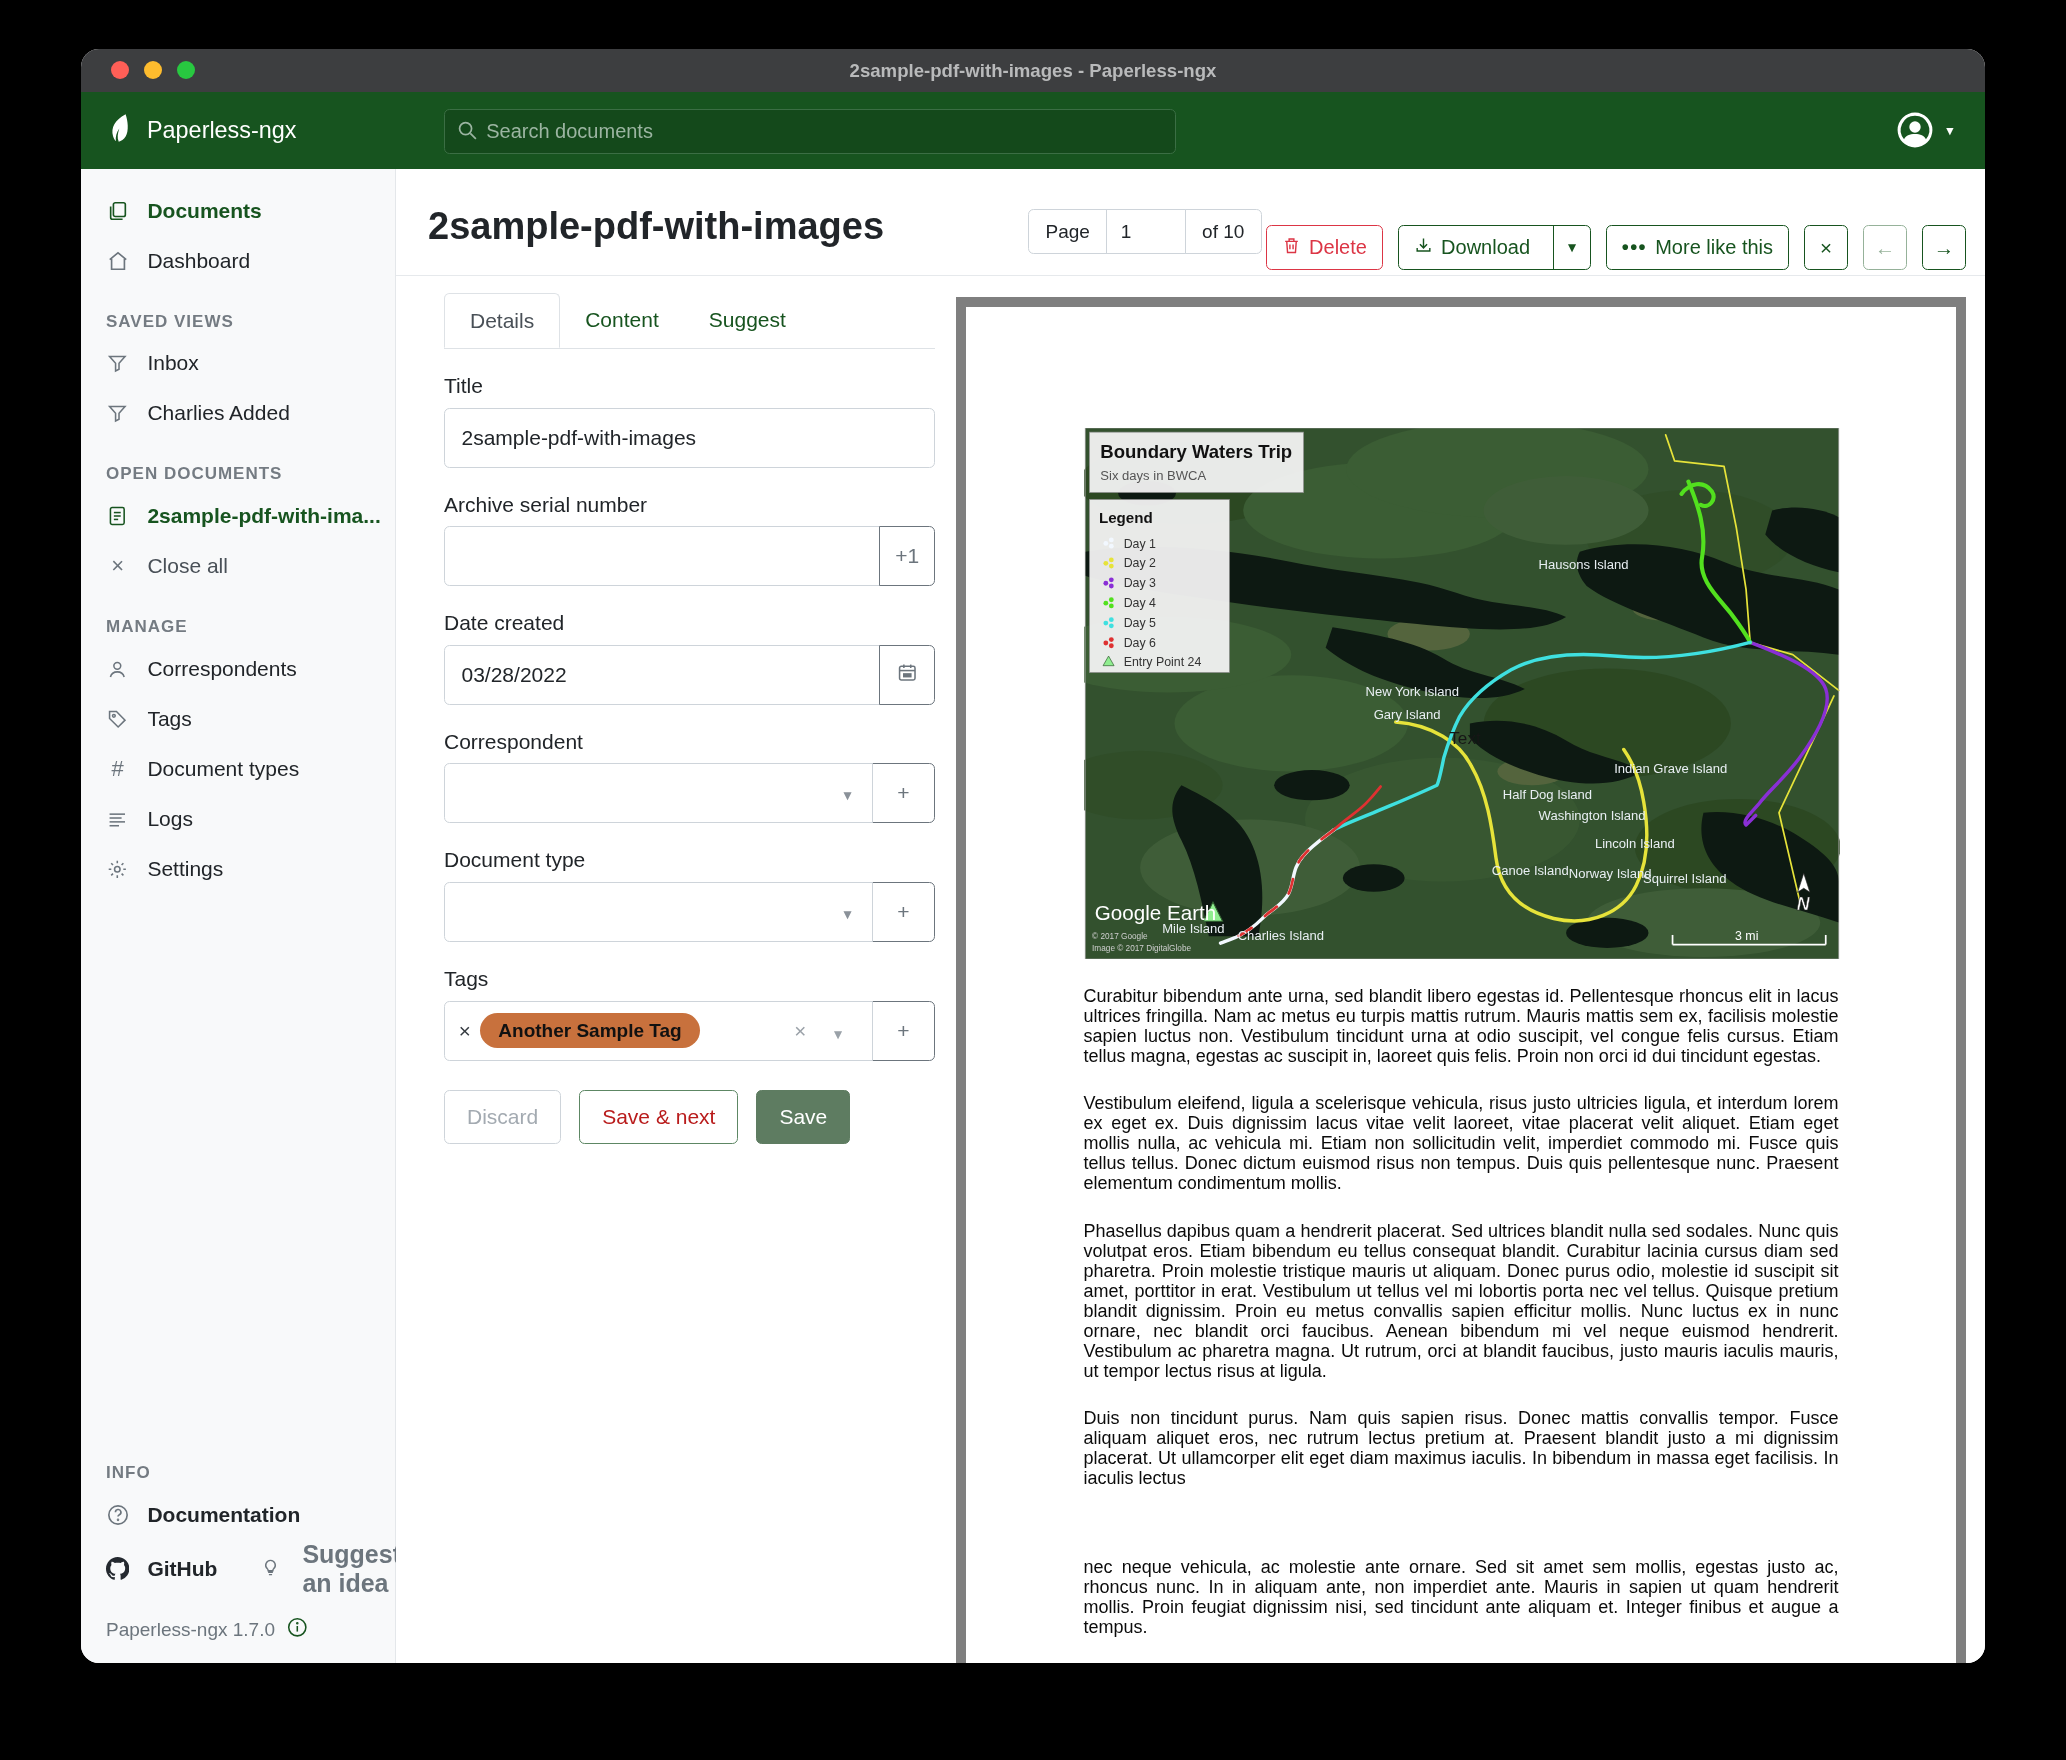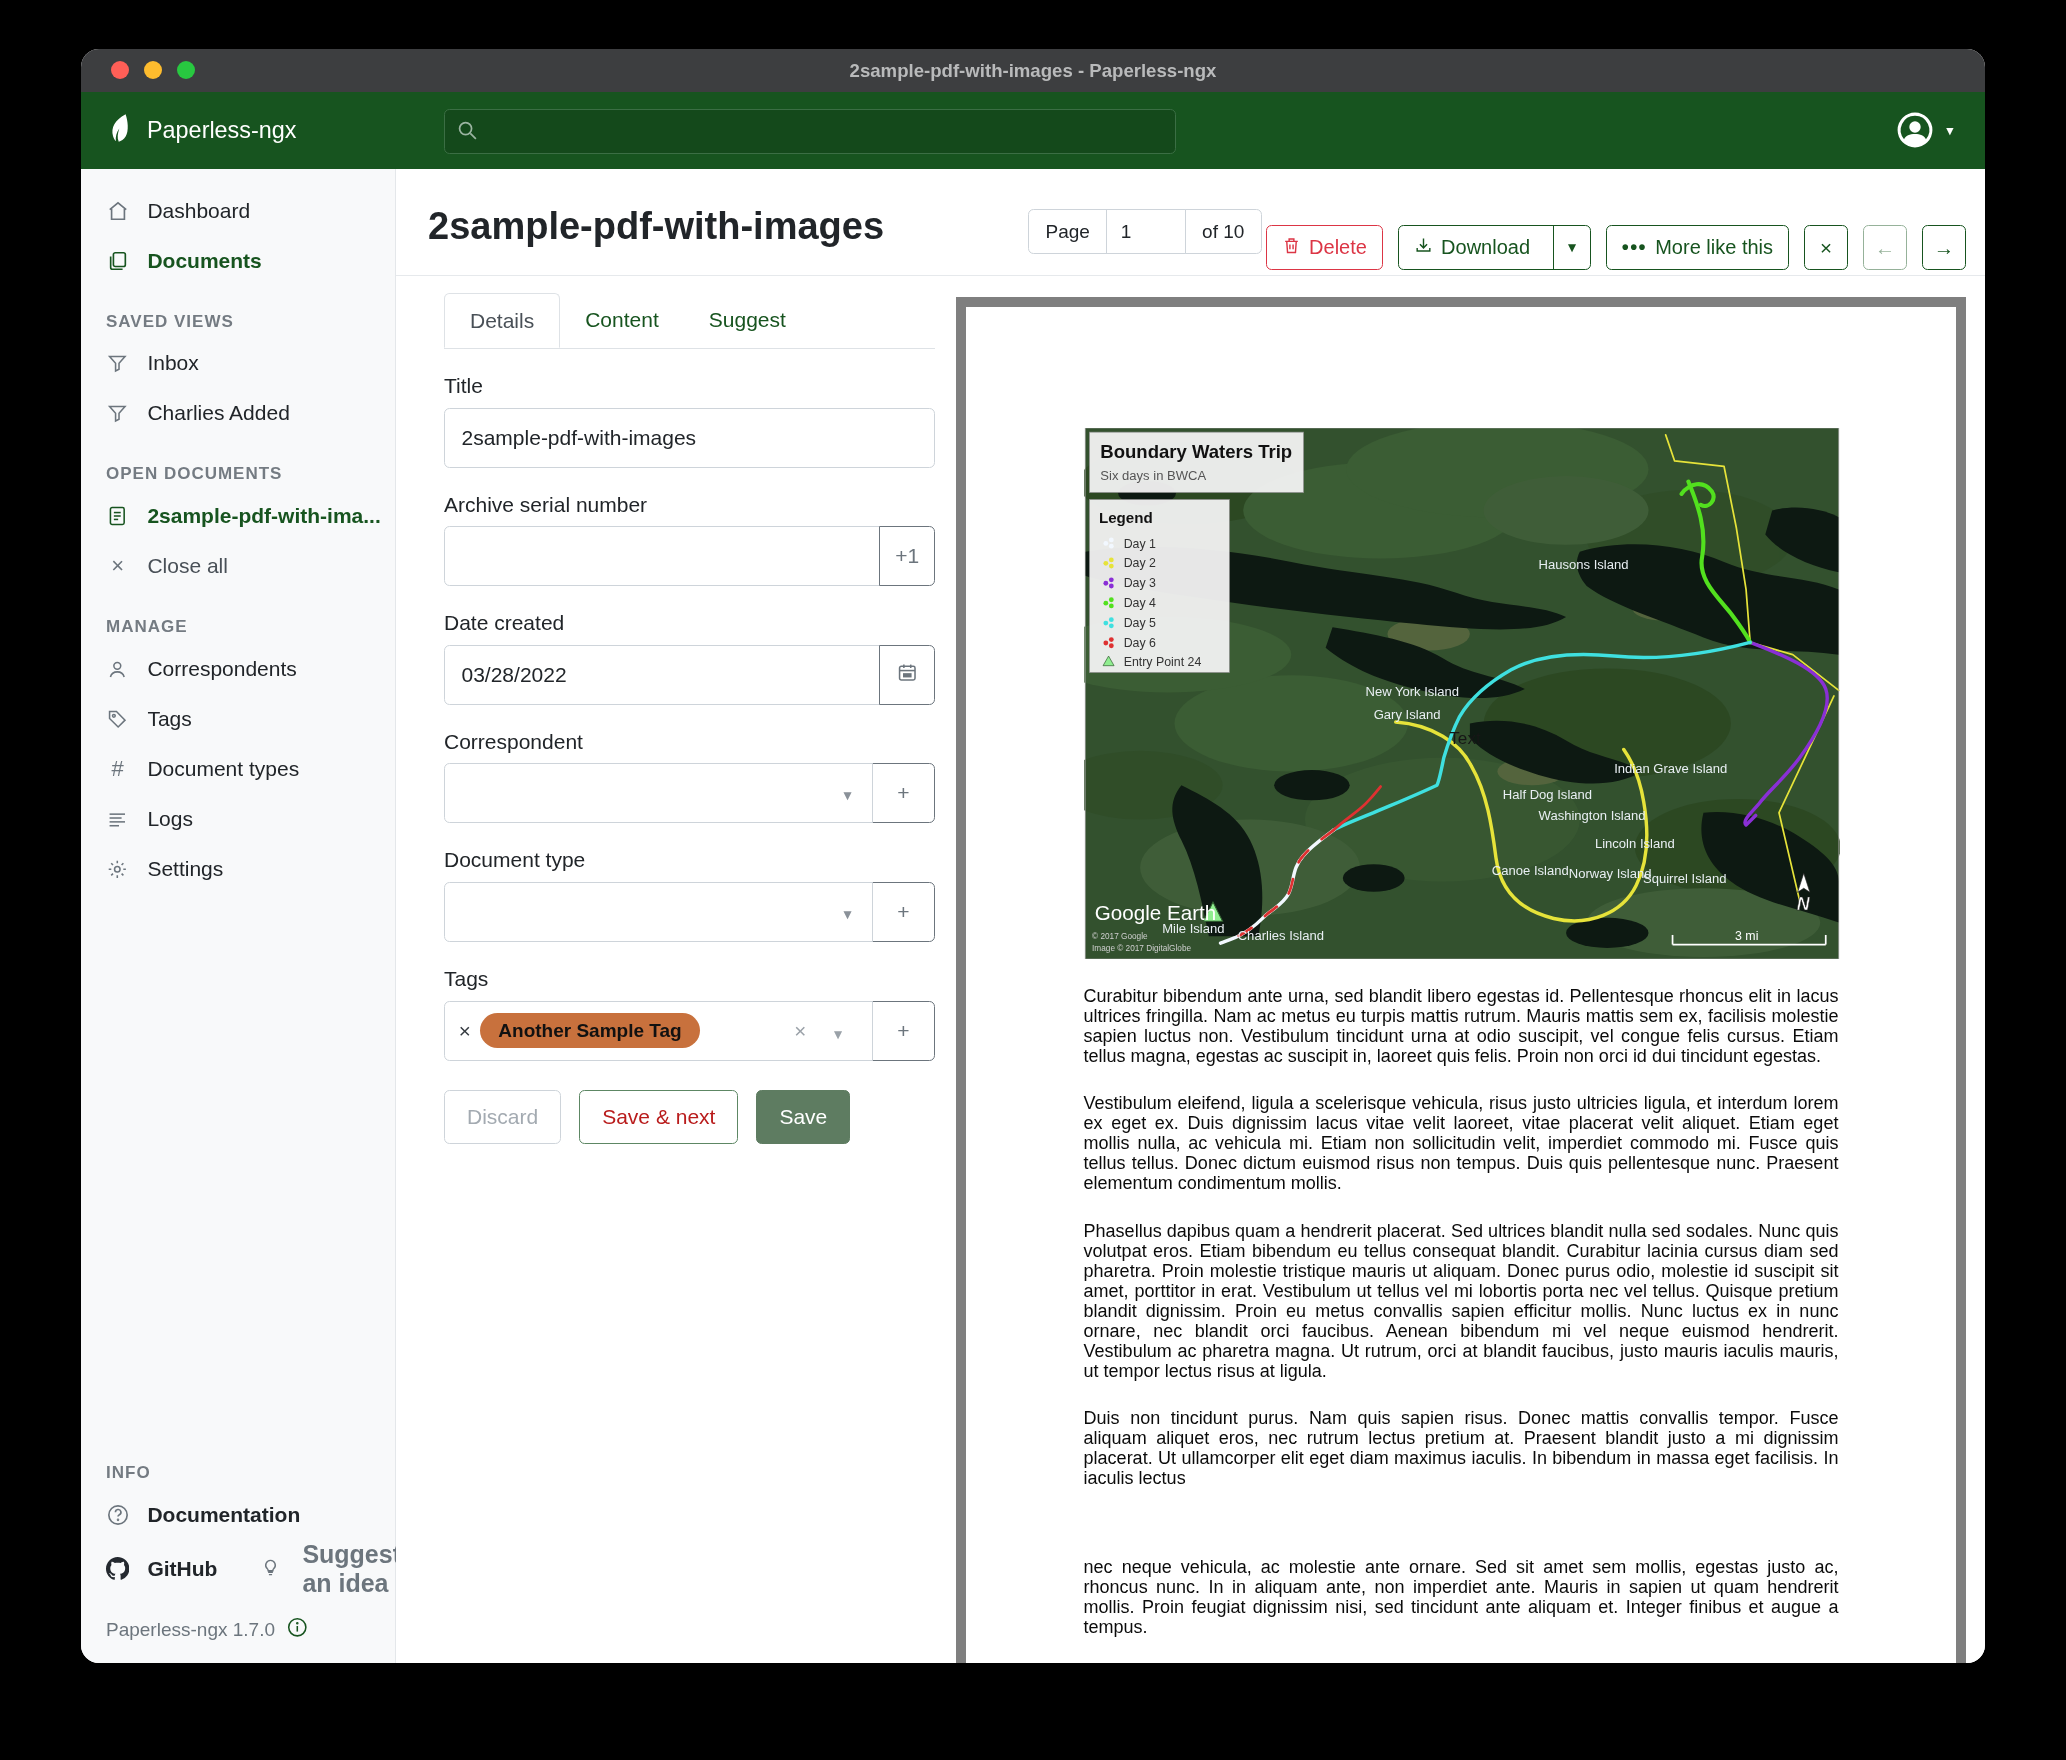--- a/index.html
+++ b/index.html
@@ -112,50 +112,51 @@
       </span>
       <span>Paperless-ngx</span>
     </div>
     <div class="searchbox">
       <span>
         <svg width="20.6" height="20.6" viewBox="0 0 24 24" fill="none" stroke="#9cb5a2" stroke-width="2">
             <circle cx="10" cy="10" r="7"></circle>
             <line x1="15.5" y1="15.5" x2="22" y2="22"></line>
           </svg>
       </span>
+      <input placeholder="Search documents" style="">
     </div>
     <div class="user-area">
       <span>
         <svg width="38" height="38" viewBox="0 0 24 24" fill="#fff">
             <path d="M12 1a11 11 0 1 0 0 22 11 11 0 0 0 0-22zm0 2a9 9 0 0 1 6.9 14.8c-.9-2.2-3.6-3.3-6.9-3.3s-6 1.1-6.9 3.3A9 9 0 0 1 12 3zm0 3.5a3.6 3.6 0 1 1 0 7.2 3.6 3.6 0 0 1 0-7.2z"></path>
           </svg>
       </span>
       <span style="font-size:12.4px">▼</span>
     </div>
   </div>
 
   <div class="sidebar">
     <div style="padding-top:16.5px"></div>
+    <div class="sb-item active">
+      <span class="sb-ic">
+          <svg width="22" height="22" viewBox="0 0 24 24" fill="none" stroke="currentColor" stroke-width="1.8">
+            <rect x="7" y="3" width="13" height="15" rx="2"></rect>
+            <path d="M4 7v12a2 2 0 0 0 2 2h11"></path>
+          </svg>
+        </span>
+      <span>Documents</span>
+    </div>
     <div class="sb-item" style="font-weight:400">
       <span class="sb-ic">
           <svg width="22" height="22" viewBox="0 0 24 24" fill="none" stroke="currentColor" stroke-width="1.8">
             <path d="M3 10.5 12 3l9 7.5"></path>
             <path d="M5 9.5V21h14V9.5"></path>
           </svg>
         </span>
       <span>Dashboard</span>
-    </div>
-    <div class="sb-item active">
-      <span class="sb-ic">
-          <svg width="22" height="22" viewBox="0 0 24 24" fill="none" stroke="currentColor" stroke-width="1.8">
-            <rect x="7" y="3" width="13" height="15" rx="2"></rect>
-            <path d="M4 7v12a2 2 0 0 0 2 2h11"></path>
-          </svg>
-        </span>
-      <span>Documents</span>
     </div>
     <div class="sb-head">SAVED VIEWS</div>
     <div class="sb-item" style="font-weight:400">
       <span class="sb-ic">
           <svg width="20.6" height="20.6" viewBox="0 0 24 24" fill="none" stroke="currentColor" stroke-width="1.8">
             <path d="M3 4h18l-7 8v7l-4 2v-9L3 4z"></path>
           </svg>
         </span>
       <span>Inbox</span>
     </div>

